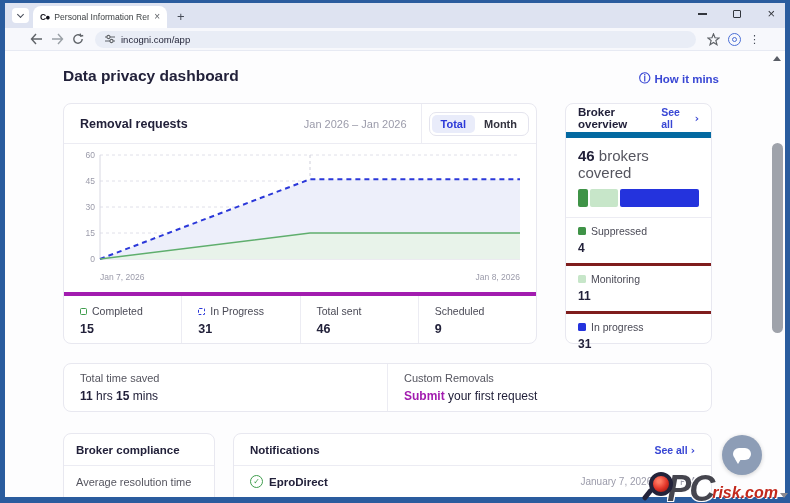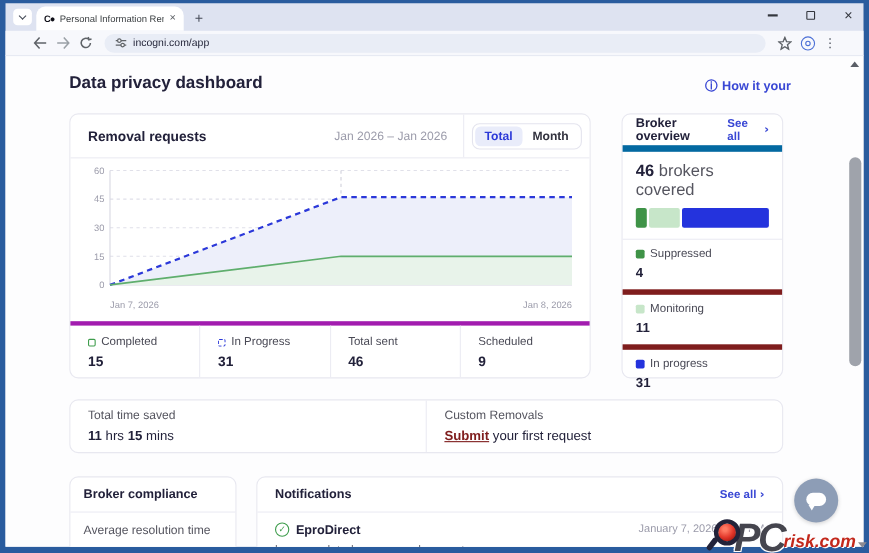--- a/index.html
+++ b/index.html
@@ -60,34 +60,34 @@
   .sq-inprog{border:1.5px dashed #2c39d8;}
 
   .bo-header{height:34px;display:flex;align-items:center;justify-content:space-between;padding:0 12px;border-bottom:6px solid #0369a1;}
   .bo-header .card-h{font-size:11.5px;}
   .see-all{display:flex;align-items:center;gap:3px;color:#3947d4;font-size:10.5px;font-weight:bold;cursor:pointer;}
   .bo-covered{padding:9px 12px 10px;border-bottom:1px solid #ececf3;}
   .bo-ctext{font-size:15px;color:#55555f;}
   .bo-ctext b{color:#22213a;}
   .bo-bar{display:flex;gap:2px;height:18px;margin-top:8px;}
   .bo-bar i{display:block;border-radius:2px;}
-  .bo-item{padding:7px 12px 8px;border-bottom:5px solid #7f1d1d;}
+  .bo-item{padding:7px 12px 8px;border-bottom:3px solid #7f1d1d;}
   .bo-item:last-child{border-bottom:none;}
   .leg{width:8px;height:8px;border-radius:1.5px;flex:0 0 auto;}
   .leg-sup{background:#3f9347;}
   .leg-mon{background:#c7e6c9;}
   .leg-prog{background:#2433dd;}
   .bo-val{font-size:12px;font-weight:bold;color:#22213a;margin-top:4px;}
 
   .time-cell{flex:1;padding:8px 16px;}
   .time-cell + .time-cell{border-left:1px solid #ececf3;}
   .cell-label{font-size:11px;color:#55555f;}
   .cell-value{font-size:12px;color:#22213a;margin-top:5px;}
   .cell-value b{font-weight:bold;}
-  .submit{font-weight:bold;text-decoration:underline;color:#7f1d1d;cursor:pointer;}
+  .submit{font-weight:bold;color:#a21caf;cursor:pointer;}
 
   .sm-header{height:32px;display:flex;align-items:center;justify-content:space-between;padding:0 12px;border-bottom:1px solid #ececf3;}
   .sm-header .card-h{font-size:11.5px;}
   #notif-card .sm-header{padding:0 16px;}
   .comp-body{padding:10px 12px;}
   .notif-item{padding:9px 16px;}
   .notif-row{display:flex;align-items:center;justify-content:space-between;}
   .notif-left{display:flex;align-items:center;gap:6px;}
   .check-c{width:13px;height:13px;border:1.3px solid #3f9d4d;border-radius:50%;color:#3f9d4d;font-size:8px;display:flex;align-items:center;justify-content:center;line-height:1;}
   .broker-name{font-size:11.5px;font-weight:bold;color:#22213a;}
@@ -165,21 +165,21 @@
     <span class="profile">
         <i></i>
       </span>
     <span class="dots">⋮</span>
   </div>
 
   <div class="page">
     <div class="page-title">Data privacy dashboard</div>
     <div class="how-link">
       <span class="ic">ⓘ</span>
-      <span>How it your</span>
+      <span>How it mins</span>
     </div>
 
     <div class="card" id="removal-card">
       <div class="rem-header">
         <span class="card-h">Removal requests</span>
         <span class="rem-date">Jan 2026 – Jan 2026</span>
         <div class="toggle-wrap">
           <div class="toggle">
             <span class="opt active">Total</span>
             <span class="opt">Month</span>

